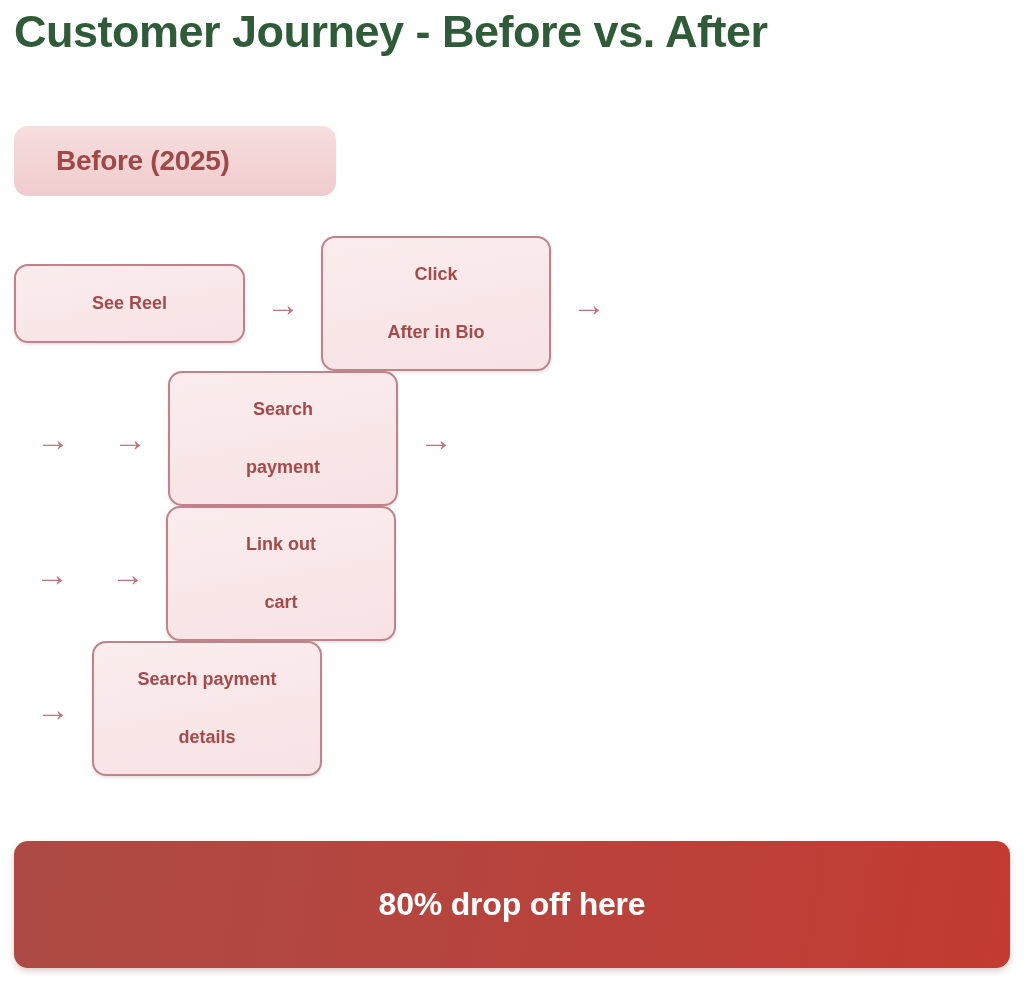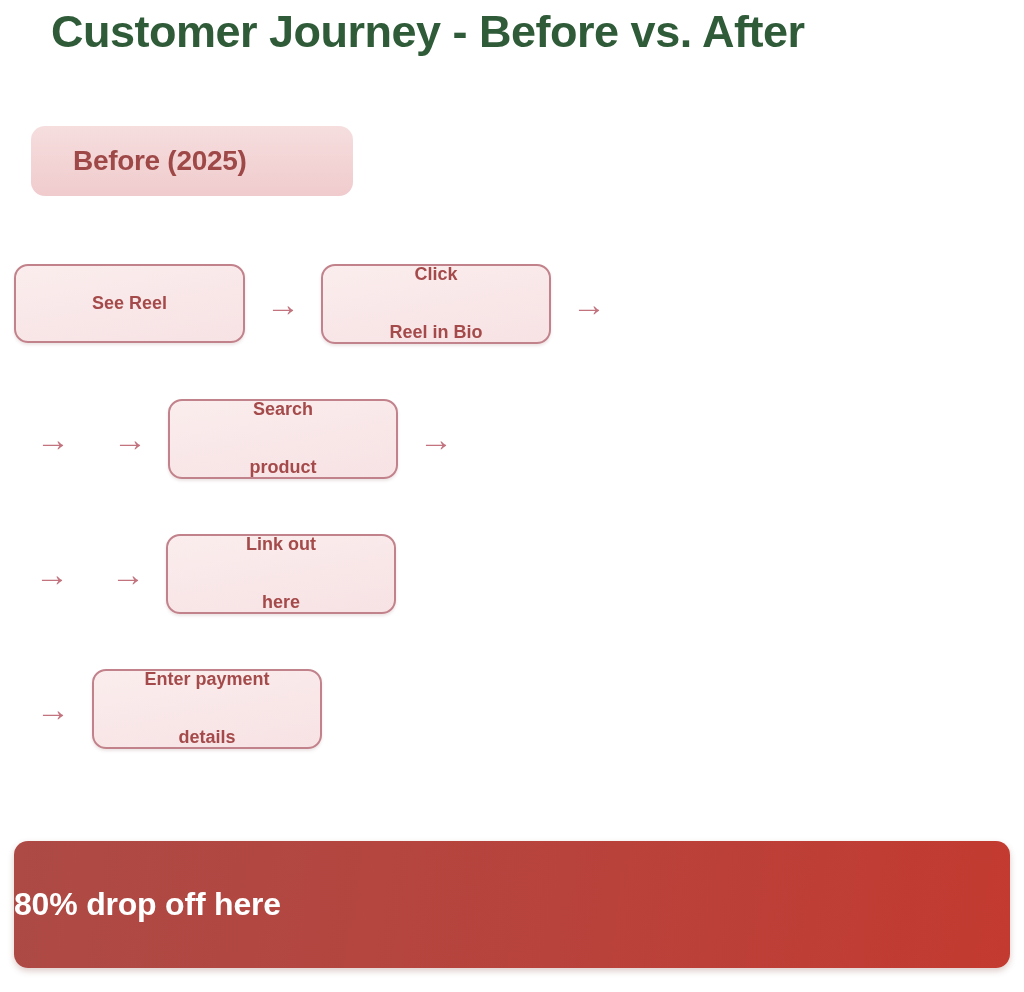--- a/index.html
+++ b/index.html
@@ -18,37 +18,35 @@
   
   #page-title {
     position: absolute;
     left: 14px;
     top: 6px;
     font-size: 45px;
     font-weight: bold;
     letter-spacing: -0.5px;
     color: #2f5b38;
     white-space: nowrap;
-    margin-left: 37px;
   }
 
   
   #phase-badge {
     position: absolute;
     left: 14px;
     top: 126px;
     width: 322px;
     height: 70px;
     border-radius: 14px;
     background: linear-gradient(180deg, #f6dede 0%, #f0cbcd 100%);
     display: flex;
     align-items: center;
     box-sizing: border-box;
     padding-left: 42px;
-    margin-left: 17px;
   }
   #phase-badge .badge-label {
     font-size: 28px;
     font-weight: bold;
     color: #9e4848;
     letter-spacing: -0.3px;
   }
 
   
   #flow {
@@ -80,21 +78,21 @@
     align-items: center;
     justify-content: center;
     box-sizing: border-box;
     color: #a54a4a;
     font-size: 18px;
     font-weight: bold;
     line-height: 1.55;
     text-align: center;
   }
   .step-box.one-line { height: 79px; justify-content: center; }
-  .step-box.two-line { height: 80px; gap: 30px; }
+  .step-box.two-line { height: 135px; gap: 30px; }
 
   .arrow {
     width: 76px;
     text-align: center;
     color: #c2737e;
     font-size: 34px;
     font-weight: bold;
     line-height: 1;
     user-select: none;
   }
@@ -107,21 +105,21 @@
     position: absolute;
     left: 14px;
     top: 841px;
     width: 996px;
     height: 127px;
     border-radius: 14px;
     background: linear-gradient(100deg, #ad4a45 0%, #b8433c 55%, #c33a30 100%);
     box-shadow: 0 3px 6px rgba(120, 50, 45, 0.25);
     display: flex;
     align-items: center;
-    justify-content: flex-start;
+    justify-content: center;
   }
   #dropoff-banner .banner-label {
     color: #ffffff;
     font-size: 32px;
     font-weight: bold;
     letter-spacing: -0.2px;
   }
 </style>
 </head>
 <body>
@@ -134,48 +132,48 @@
 
 <div id="flow">
 
   <div class="flow-row row-1">
     <div class="step-box one-line" style="width:231px;">
       <span>See Reel</span>
     </div>
     <span class="arrow">→</span>
     <div class="step-box two-line">
       <span>Click</span>
-      <span>Reel in Bio</span>
+      <span>After in Bio</span>
     </div>
     <span class="arrow">→</span>
   </div>
 
   <div class="flow-row row-2">
     <span class="arrow lead">→</span>
     <span class="arrow">→</span>
     <div class="step-box two-line">
       <span>Search</span>
-      <span>product</span>
+      <span>payment</span>
     </div>
     <span class="arrow">→</span>
   </div>
 
   <div class="flow-row row-3">
     <span class="arrow">→</span>
     <span class="arrow">→</span>
     <div class="step-box two-line">
       <span>Link out</span>
-      <span>here</span>
+      <span>cart</span>
     </div>
   </div>
 
   <div class="flow-row row-4">
     <span class="arrow lead">→</span>
     <div class="step-box two-line">
-      <span>Enter payment</span>
+      <span>Search payment</span>
       <span>details</span>
     </div>
   </div>
 
 </div>
 
 <div id="dropoff-banner">
   <span class="banner-label">80% drop off here</span>
 </div>
 

